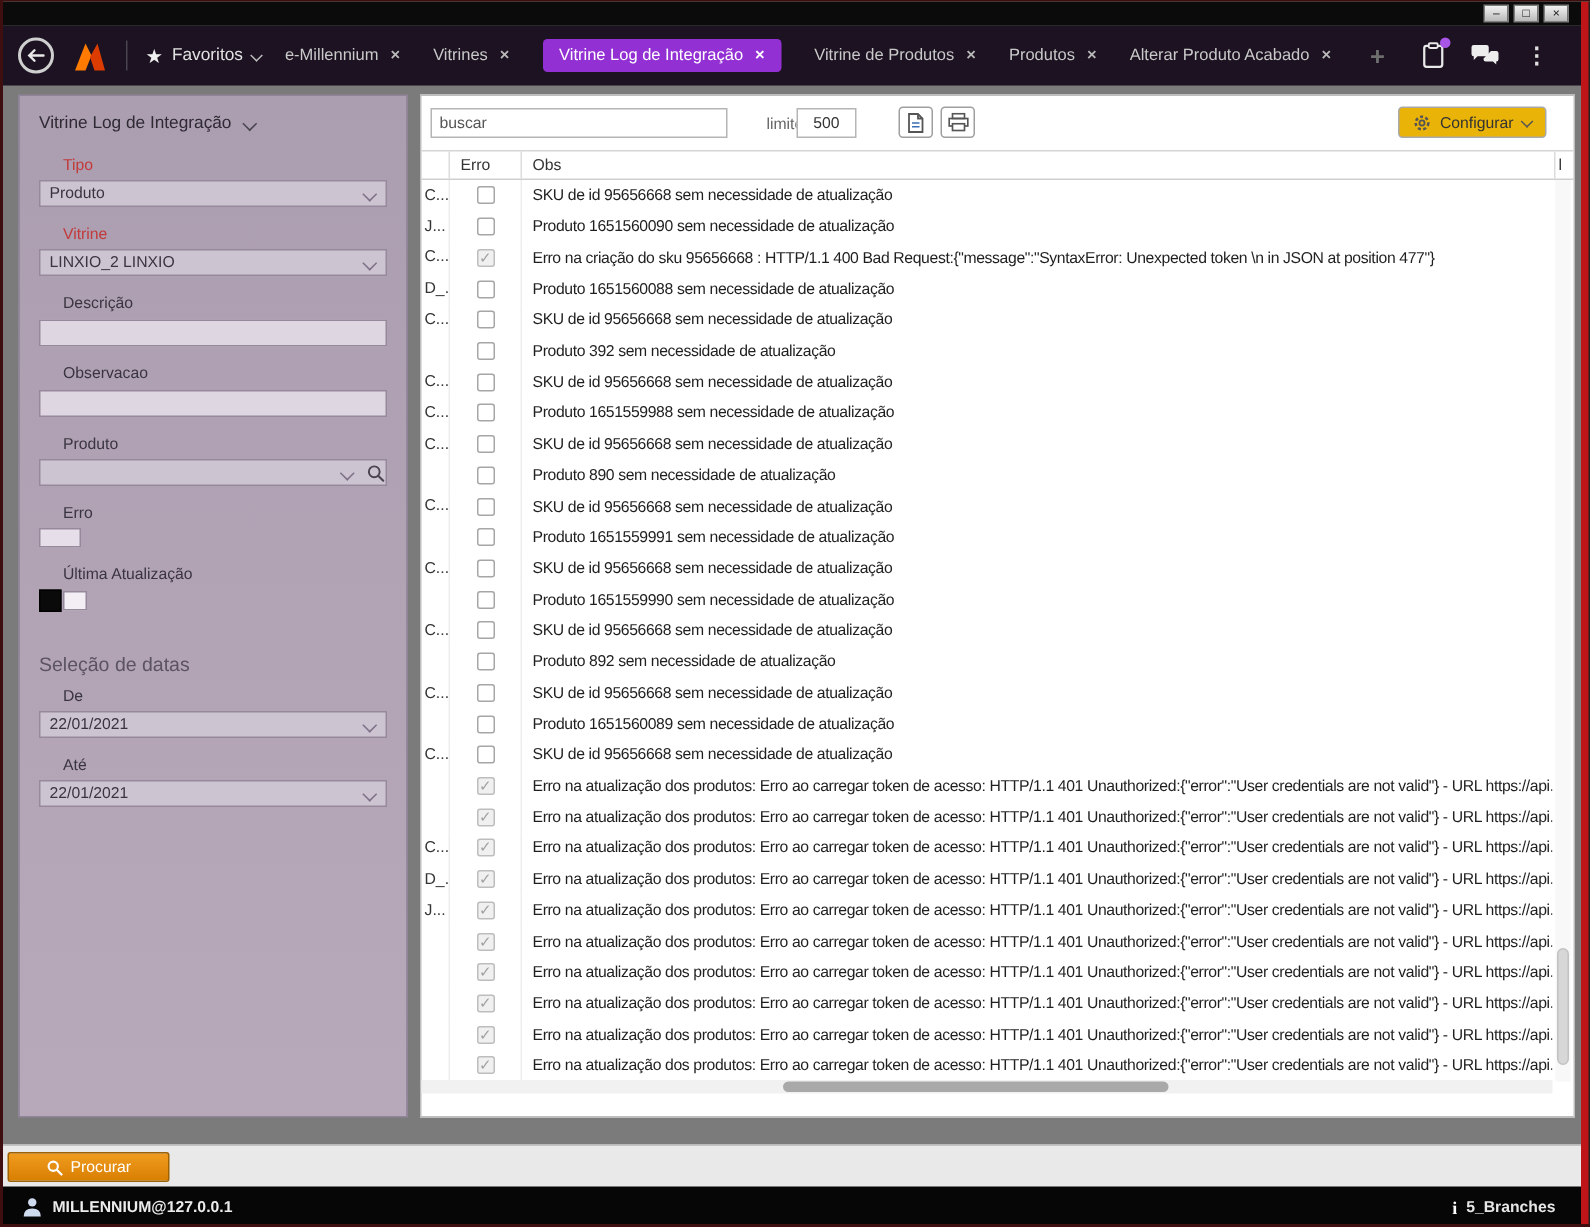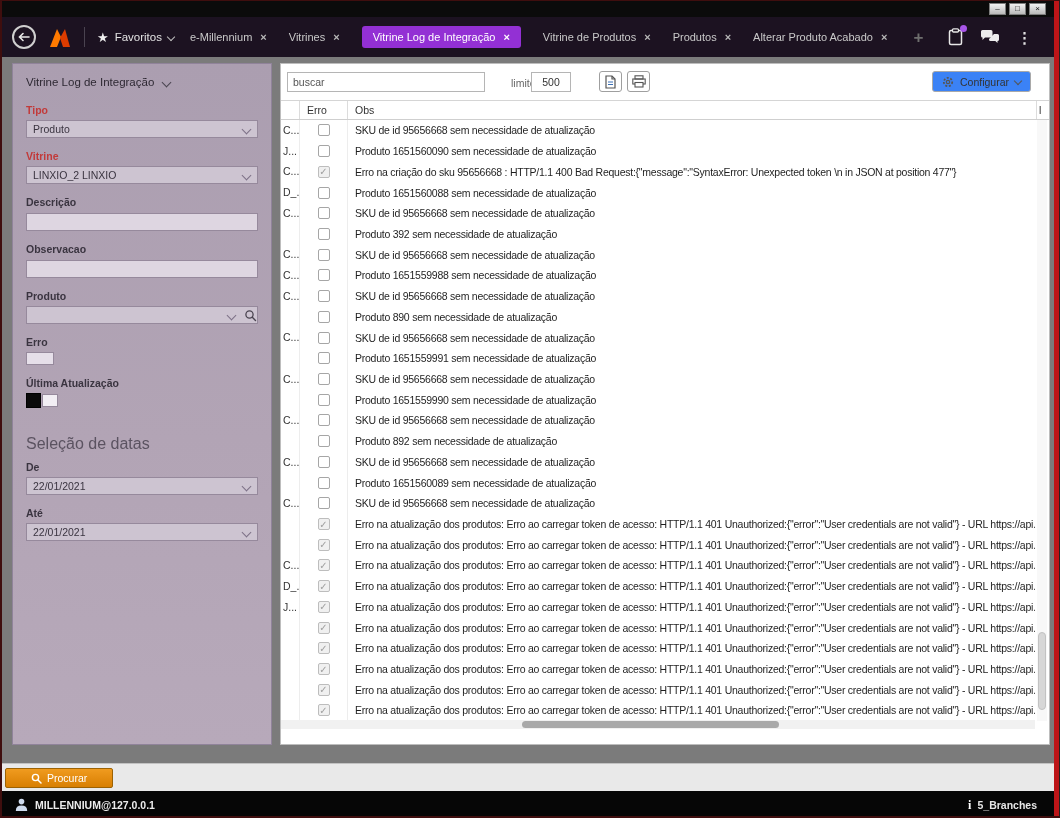--- a/index.html
+++ b/index.html
@@ -36,23 +36,23 @@
   .clip{position:relative;display:flex;}
   .clip .dot{position:absolute;right:-4px;top:-3px;width:7px;height:7px;border-radius:50%;background:#a855e8;}
   .kebab{color:#e0e0e0;font-size:15px;font-weight:700;line-height:1;}
 
   
   .sidebar{position:absolute;left:10px;top:62px;width:260px;height:682px;
     background:linear-gradient(180deg,#ab9eb0 0%,#b2a4b5 55%,#b7a9ba 100%);
     border:1px solid #90839a;box-sizing:border-box;z-index:5;}
   .sb-title{display:flex;align-items:center;gap:9px;padding:12px 13px 0;font-size:11.5px;color:#2e2933;}
   .sb-body{padding:4px 13px 0;}
-  .f-label{font-size:10.5px;color:#3a3440;margin:12px 0 4px;font-weight:bold;}
+  .f-label{font-size:10.5px;color:#3a3440;margin:12px 16px 4px;}
   .f-label.req{color:#c23a3a;}
-  .sec-title{font-size:16px;color:#5b5361;margin:27px 0 2px;}
+  .sec-title{font-size:13px;color:#5b5361;margin:27px 0 2px;}
   .sel{position:relative;height:18px;background:#cdc4d1;border:1px solid #96899c;font-size:10.5px;color:#3a3440;
     display:flex;align-items:center;padding:0 20px 0 6px;box-sizing:border-box;}
   .sel .chev{position:absolute;right:7px;top:5px;}
   .sel .mag{position:absolute;right:-0px;top:2px;}
   .sel.with-mag{padding-right:36px;}
   .sel.with-mag .chev{right:22px;}
   .inp{width:100%;height:18px;background:#ded6e1;border:1px solid #96899c;box-sizing:border-box;
     font-family:"Liberation Sans",sans-serif;font-size:10.5px;padding:0 5px;color:#333;}
   .small-box{width:28px;height:13px;background:#e6dfe9;border:1px solid #96899c;box-sizing:border-box;}
   .swatch-row{display:flex;align-items:center;}
@@ -66,21 +66,21 @@
     font-family:"Liberation Sans",sans-serif;font-size:10.5px;padding:0 5px;box-sizing:border-box;color:#444;}
   .tb-search::placeholder{color:#555;}
   .tb-limite{position:absolute;left:230px;top:13px;font-size:10.5px;color:#666;}
   .tb-limit{position:absolute;left:250px;top:8px;width:40px;height:20px;border:1px solid #b5b5b5;text-align:center;
     font-family:"Liberation Sans",sans-serif;font-size:10.5px;box-sizing:border-box;color:#333;}
   .icon-btn{position:absolute;top:7px;width:23px;height:21px;border:1px solid #9f9f9f;border-radius:3px;
     display:flex;align-items:center;justify-content:center;background:#fff;box-sizing:border-box;}
   .btn-doc{left:318px;}
   .btn-print{left:346px;}
   .btn-config{position:absolute;right:18px;top:7px;height:21px;border:1px solid #a9a9a9;border-radius:3px;
-    display:flex;align-items:center;gap:6px;padding:0 9px;font-size:10.5px;color:#333;background:#3b82f6;box-sizing:border-box;}
+    display:flex;align-items:center;gap:6px;padding:0 9px;font-size:10.5px;color:#333;background:#eab308;box-sizing:border-box;}
   .btn-config .chev{width:5px;height:5px;border-color:#555;margin-top:-2px;}
 
   .thead{position:absolute;left:0;right:0;top:36px;height:20px;border-top:1px solid #d5d5d5;
     border-bottom:1px solid #cfcfcf;display:flex;align-items:center;font-size:10.5px;color:#333;box-sizing:border-box;}
   .h-c1{width:19px;height:100%;border-right:1px solid #dcdcdc;box-sizing:border-box;}
   .h-err{width:48px;height:100%;border-right:1px solid #dcdcdc;padding-left:7px;line-height:19px;box-sizing:border-box;}
   .h-obs{flex:1;height:100%;padding-left:7px;line-height:19px;box-sizing:border-box;}
   .h-stub{width:13px;height:100%;border-left:1px solid #dcdcdc;line-height:19px;overflow:hidden;box-sizing:border-box;padding-left:2px;}
 
   .rows{position:absolute;left:0;right:14px;top:56px;height:601px;overflow:hidden;}

